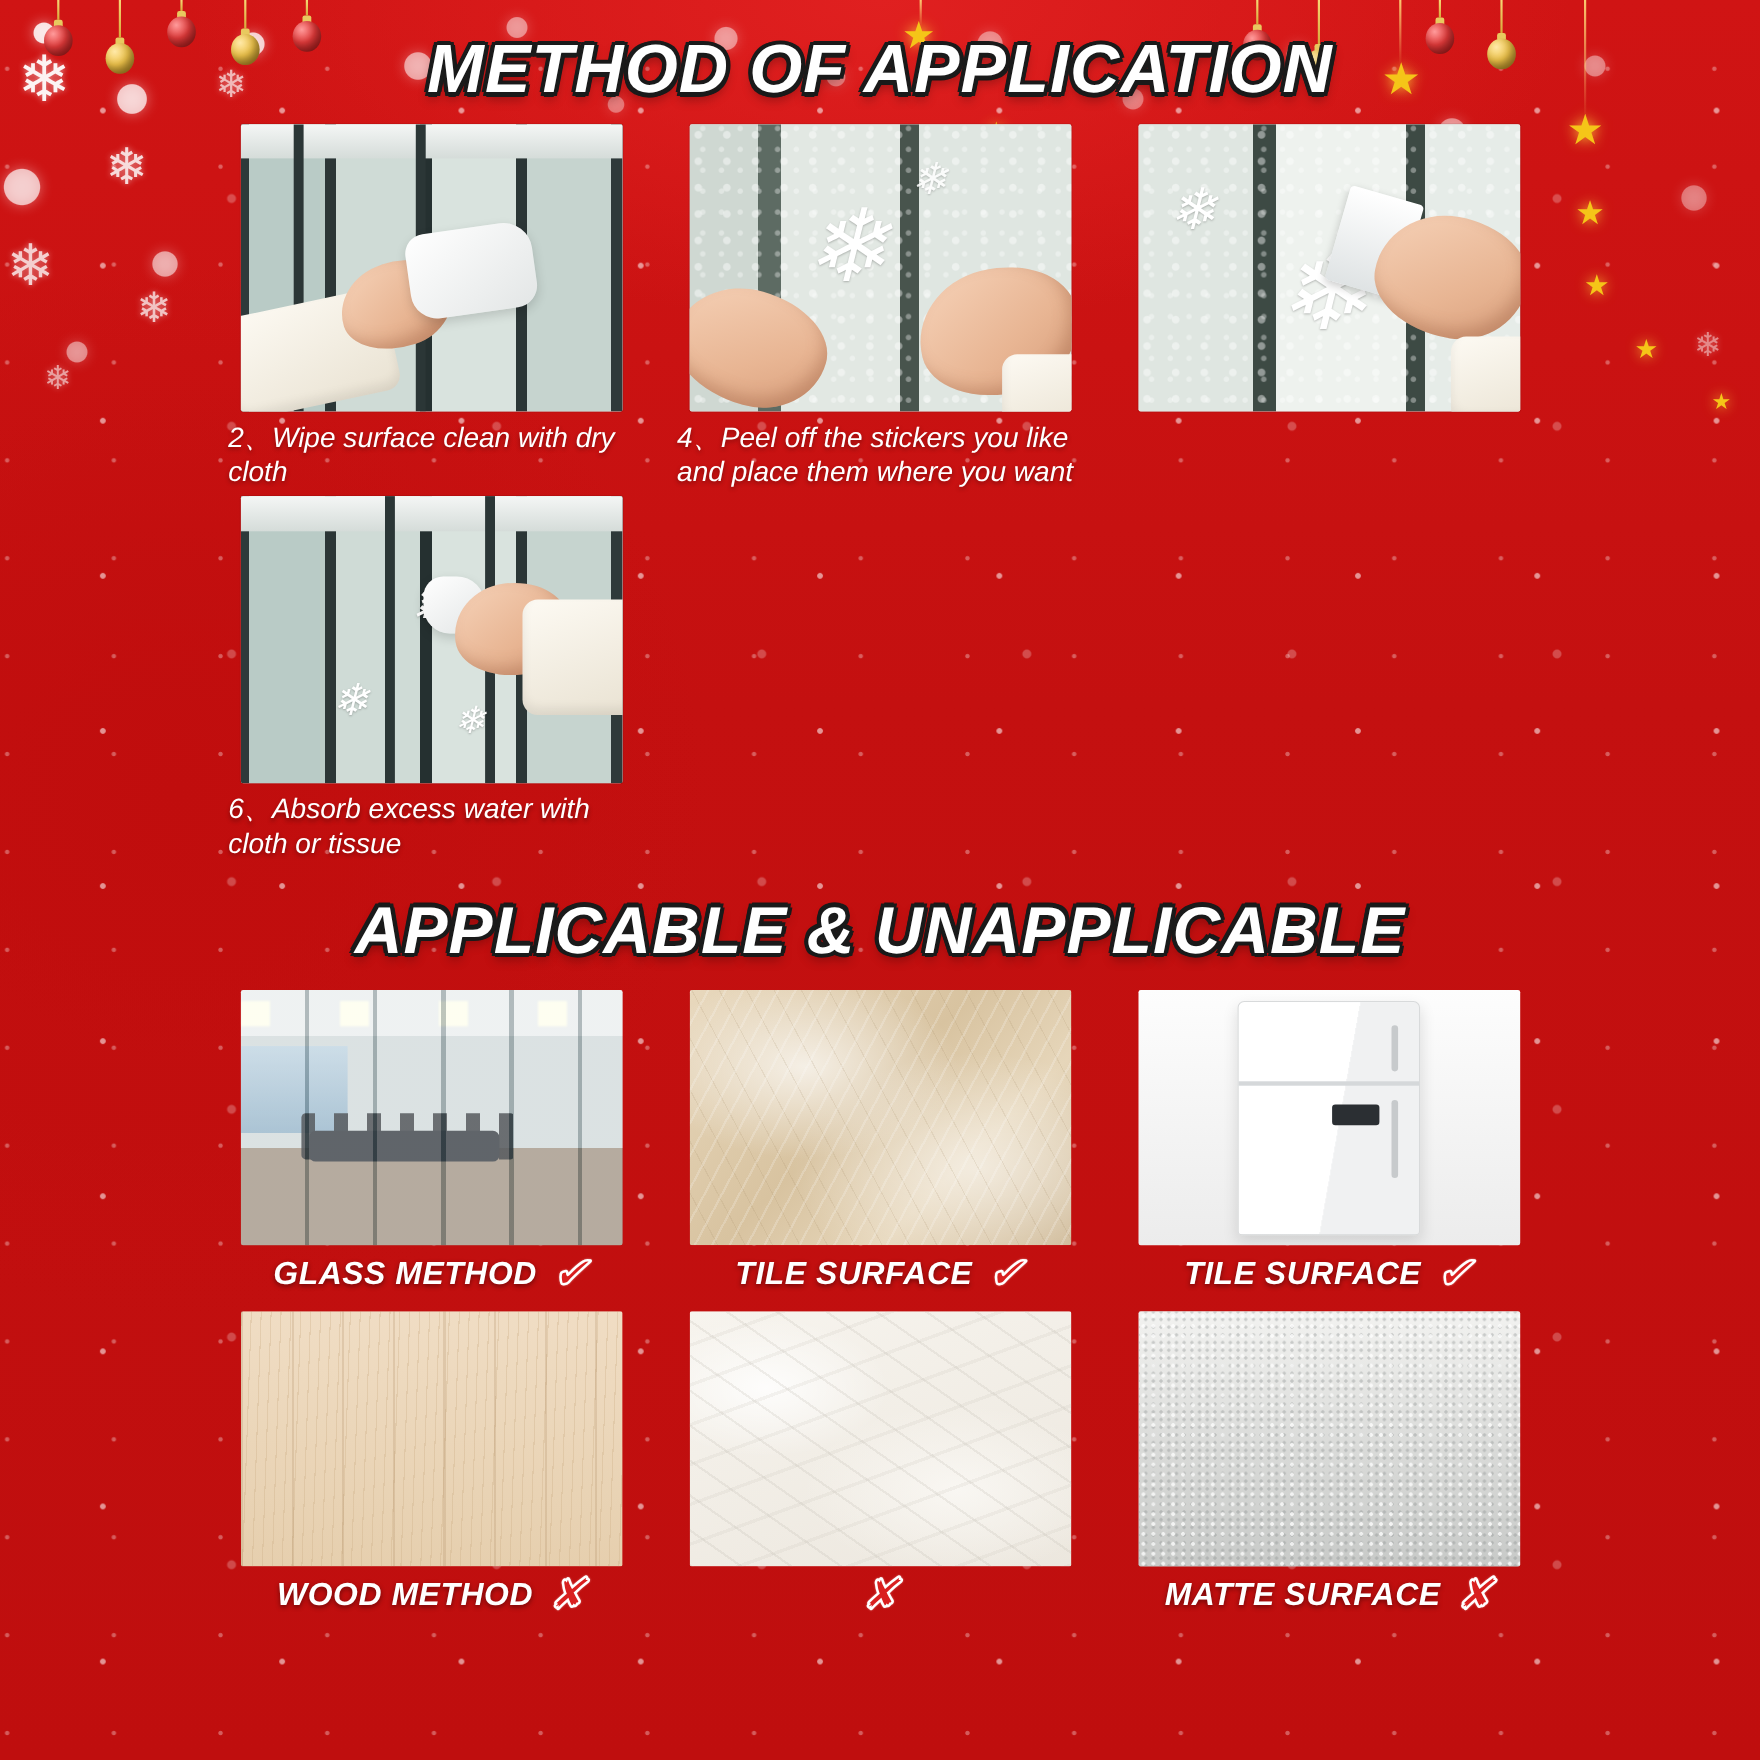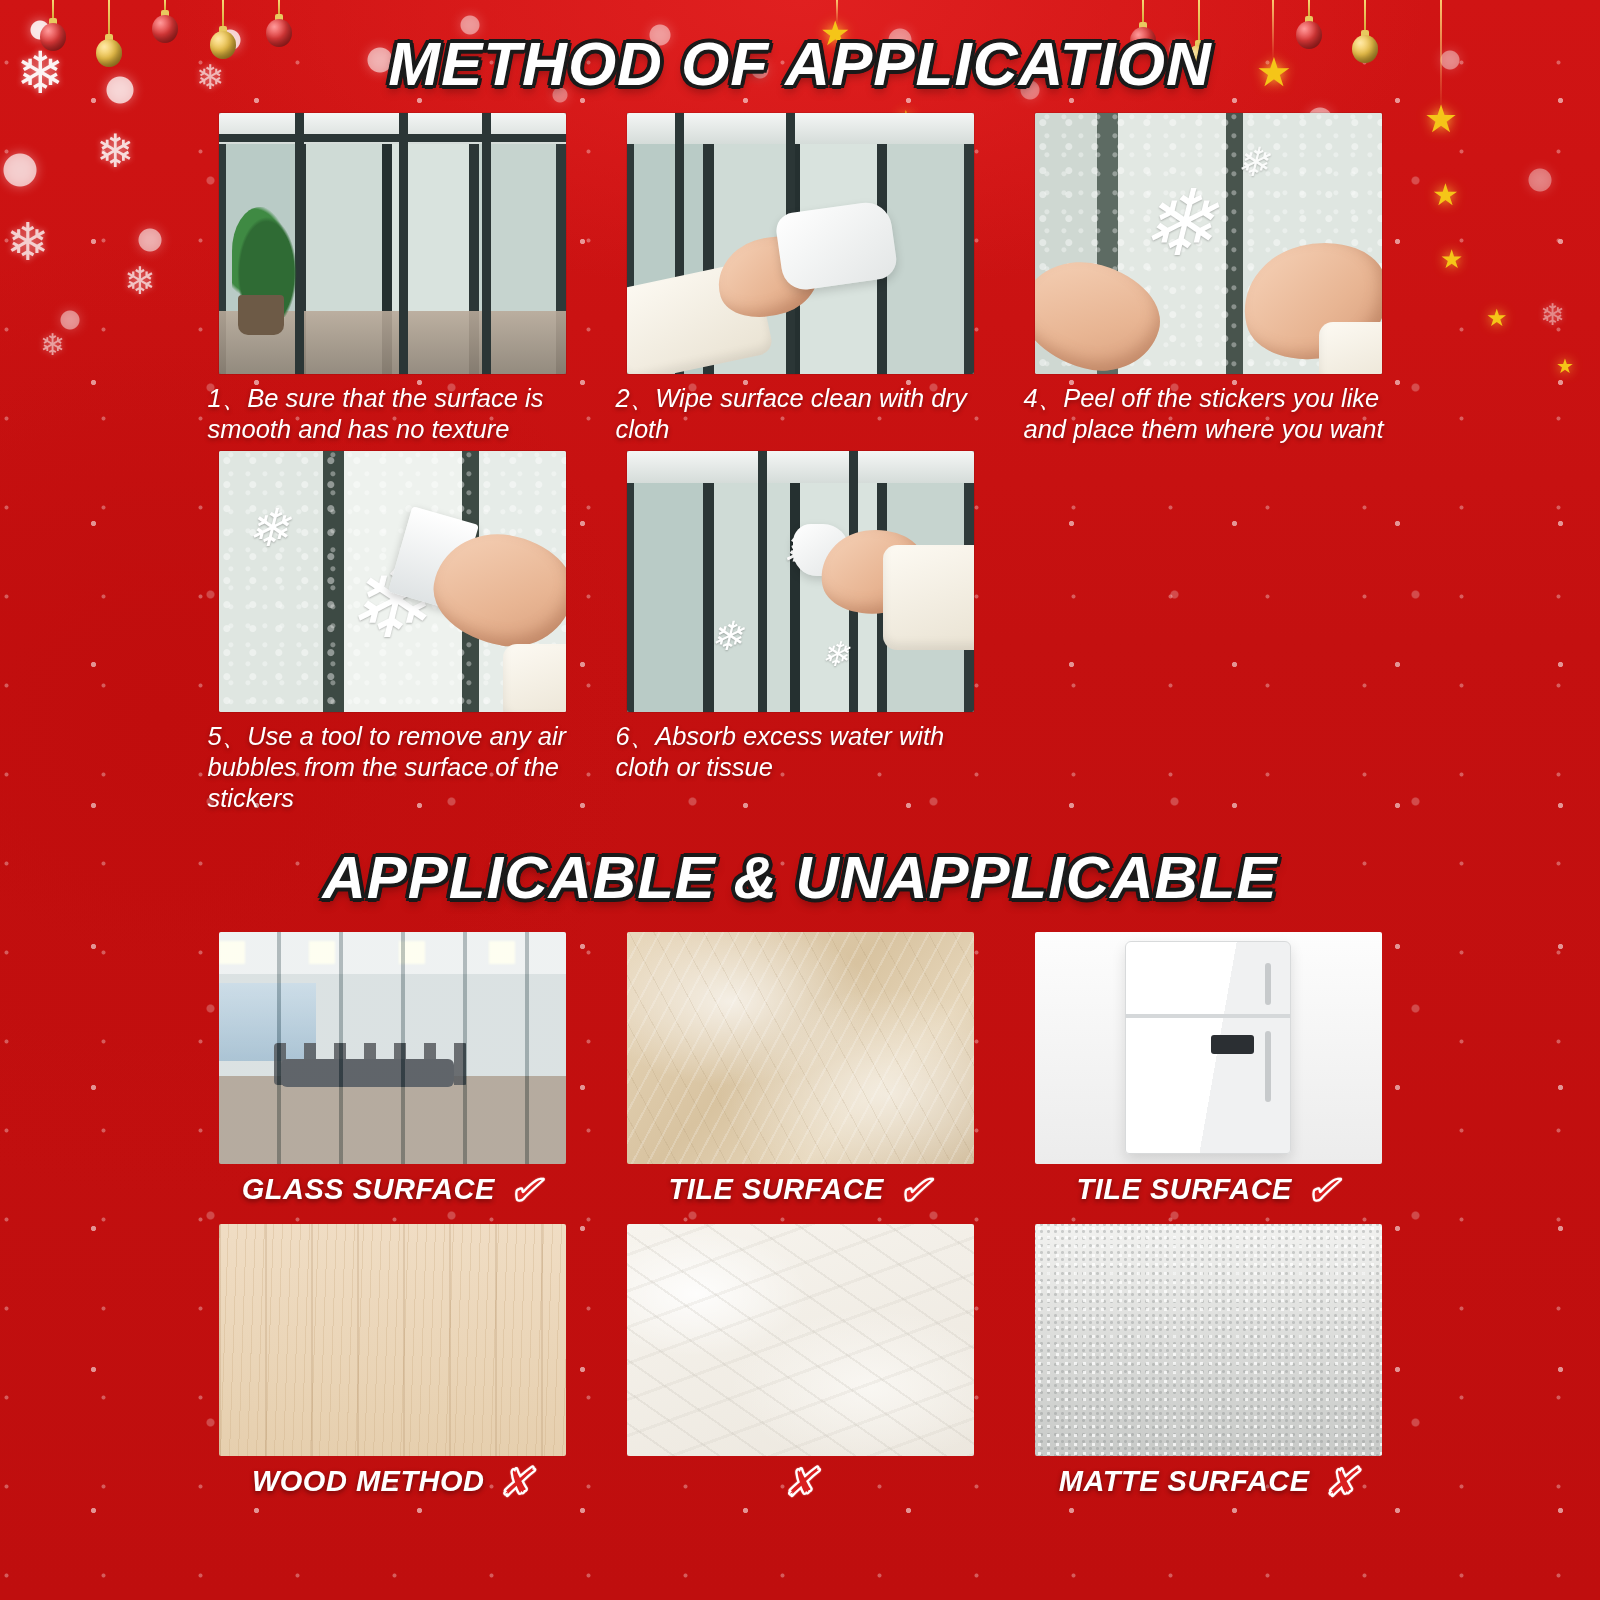--- a/index.html
+++ b/index.html
@@ -344,36 +344,20 @@
   <span class="star" style="left:896px;top:108px;font-size:22px;opacity:.9;">★</span>
   <span class="star" style="left:1180px;top:150px;font-size:22px;opacity:.85;">★</span>
 </div>
 
 <div class="content">
 
   <h1 class="section-title" id="title-method">METHOD OF APPLICATION</h1>
 
   <div class="grid">
 
-    <div class="step">
-      <div class="thumb">
-        <div class="scene">
-          <div class="glasswall"></div>
-          <div class="ceil"></div>
-          <div class="floor"></div>
-          <div class="mullion" style="left:22%"></div>
-          <div class="mullion" style="left:52%"></div>
-          <div class="mullion" style="left:76%"></div>
-          <div class="frame-h" style="top:8%"></div>
-          <div class="plant"></div>
-            <div class="pot"></div>
-        </div>
-      </div>
-      <div class="caption">1、Be sure that the surface is smooth and has no texture</div>
-    </div>
 
     <div class="step">
       <div class="thumb">
         <div class="scene">
           <div class="glasswall"></div>
           <div class="ceil"></div>
           <div class="mullion" style="left:46%"></div>
           <div class="mullion" style="left:14%"></div>
           <div class="sleeve" style="left:-4%;bottom:2%;width:44%;height:36%;transform:rotate(-12deg);"></div>
           <div class="hand" style="left:26%;bottom:22%;width:30%;height:30%;transform:rotate(-18deg);"></div>
@@ -404,21 +388,20 @@
         <div class="scene">
           <div class="glasswall" style="background:linear-gradient(90deg,#dfe6e1 0 30%,#3d4a44 30% 36%,#eef2ee 36% 70%,#3d4a44 70% 75%,#e6ece8 75% 100%);"></div>
           <div class="mist"></div>
           <span class="flake-art" style="left:8%;top:18%;font-size:52px;">❄</span>
           <span class="flake-art" style="left:36%;top:34%;font-size:104px;">❄</span>
           <div class="squeegee" style="left:52%;top:24%;width:20%;height:34%;transform:rotate(16deg);"></div>
           <div class="hand" style="left:62%;top:32%;width:40%;height:42%;transform:rotate(10deg);"></div>
           <div class="sleeve" style="right:-10%;bottom:-4%;width:28%;height:30%;"></div>
         </div>
       </div>
-      <div class="caption">5、Use a tool to remove any air bubbles from the surface of the stickers</div>
     </div>
 
     <div class="step">
       <div class="thumb">
         <div class="scene">
           <div class="glasswall"></div>
           <div class="ceil"></div>
           <div class="mullion" style="left:38%"></div>
           <div class="mullion" style="left:64%"></div>
           <span class="flake-art" style="left:44%;top:26%;font-size:54px;">❄</span>
@@ -439,21 +422,21 @@
 
     <div class="step">
       <div class="surf office">
         <div class="lights"></div>
         <div class="window-view"></div>
         <div class="chairs"></div>
         <div class="desk"></div>
         <div class="glasspanes"></div>
       </div>
       <div class="surf-label-row">
-        <span class="surf-label">GLASS SURFACE</span>
+        <span class="surf-label">GLASS METHOD</span>
         <span class="mark check">✔</span>
       </div>
     </div>
 
     <div class="step">
       <div class="surf tile"></div>
       <div class="surf-label-row">
         <span class="surf-label">TILE SURFACE</span>
         <span class="mark check">✔</span>
       </div>

